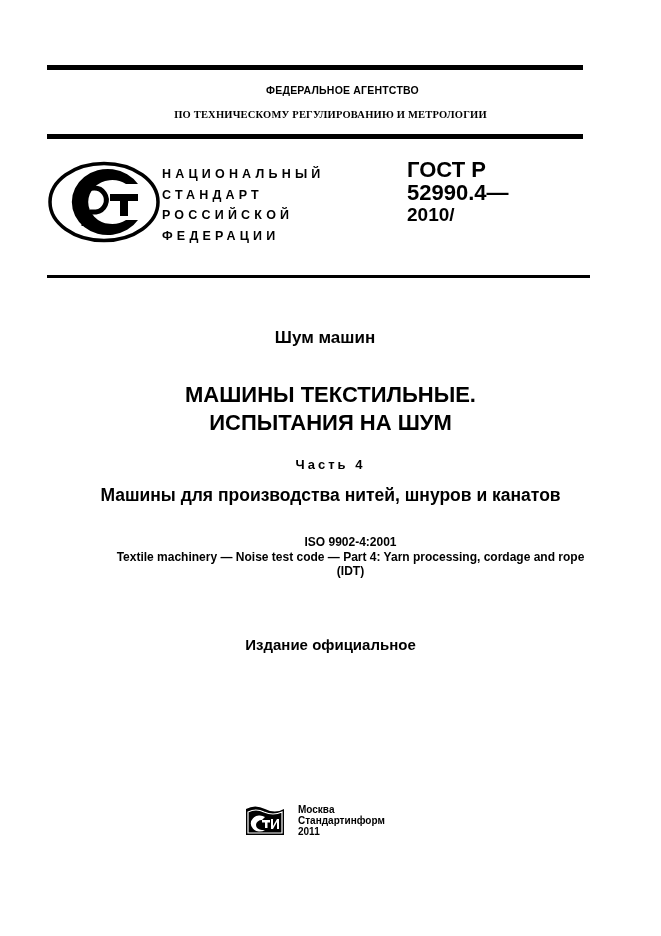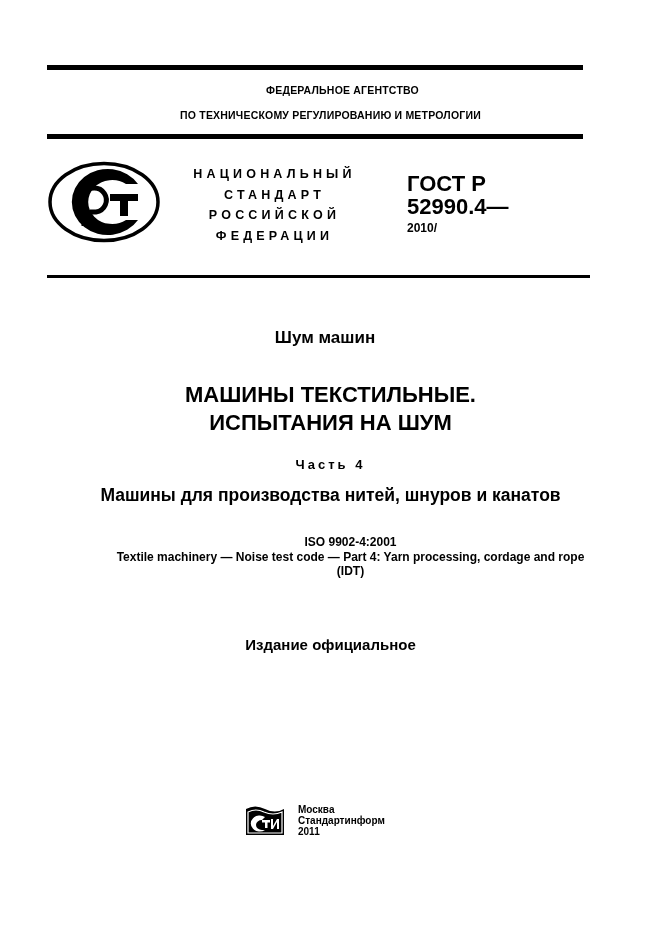--- a/index.html
+++ b/index.html
@@ -1,41 +1,41 @@
 <!DOCTYPE html>
 <html><head>
 <meta charset="utf-8">
 <style>
   html, body { margin:0; padding:0; background:#fff; }
   body { width:661px; height:936px; position:relative; overflow:hidden; font-family:"Liberation Sans", sans-serif; color:#000; }
   .abs { position:absolute; }
   .bar { position:absolute; background:#000; }
   .center { text-align:center; font-weight:bold; }
   .agency { left:0; width:661px; font-size:10.5px; font-weight:bold; text-align:center; letter-spacing:0.2px; }
-  .natstd { left:162px; width:225px; text-align:center; font-size:12.5px; font-weight:bold; letter-spacing:4.2px; line-height:20.5px; top:164px; }
-  .gost { left:407px; top:172px; font-weight:bold; line-height:23px; }
+  .natstd { left:162px; width:225px; font-size:12.5px; font-weight:bold; letter-spacing:4.2px; line-height:20.5px; top:164px; }
+  .gost { left:407px; top:158px; font-weight:bold; line-height:23px; }
   .gost .l1 { font-size:22px; display:block; }
   .gost .l2 { font-size:22px; display:block; }
-  .gost .l3 { font-size:12px; display:block; line-height:21px; }
+  .gost .l3 { font-size:19px; display:block; line-height:21px; }
   .gost .l4 { font-size:17px; display:block; line-height:21px; }
   .subject { left:0; width:650px; top:328px; font-size:17px; }
   .title { left:0; width:661px; top:381px; font-size:22px; line-height:28px; }
   .part { left:0; width:661px; top:457px; font-size:13px; letter-spacing:3px; }
   .subtitle { left:0; width:661px; top:485px; font-size:17.5px; }
   .iso { left:0; width:661px; top:535px; font-size:12px; line-height:14.5px;margin-left:20px; }
   .edition { left:0; width:661px; top:636px; font-size:15px; }
   .publisher { left:298px; top:804px; width:90px; font-size:10px; line-height:11px; text-align:left; font-weight:bold; }
 </style>
 </head>
 <body>
 
 <div class="bar" style="left:47px; top:65px; width:536px; height:5px;"></div>
 
 <div class="abs agency" style="top:84px;padding-left:12px;">ФЕДЕРАЛЬНОЕ АГЕНТСТВО</div>
-<div class="abs agency" style="top:109px;">ПО ТЕХНИЧЕСКОМУ РЕГУЛИРОВАНИЮ И МЕТРОЛОГИИ</div>
+<div class="abs agency" style="top:109px;font-family:Liberation Serif, serif;">ПО ТЕХНИЧЕСКОМУ РЕГУЛИРОВАНИЮ И МЕТРОЛОГИИ</div>
 
 <div class="bar" style="left:47px; top:134px; width:536px; height:5px;"></div>
 
 <div class="abs" style="left:46px; top:160px; width:116px; height:84px;">
   <svg width="116" height="84" viewBox="0 0 116 84">
     <ellipse cx="58" cy="42" rx="54" ry="38.5" fill="none" stroke="#000" stroke-width="3.5"></ellipse>
 
     <path d="M92 24 A36 33 0 1 0 92 60 L80 60 A24 22 0 1 1 80 24 Z" fill="#000"></path>
 
     <path d="M38 66 L38 34 A12 12 0 1 1 50 52 L44 52" fill="none" stroke="#000" stroke-width="5"></path>

